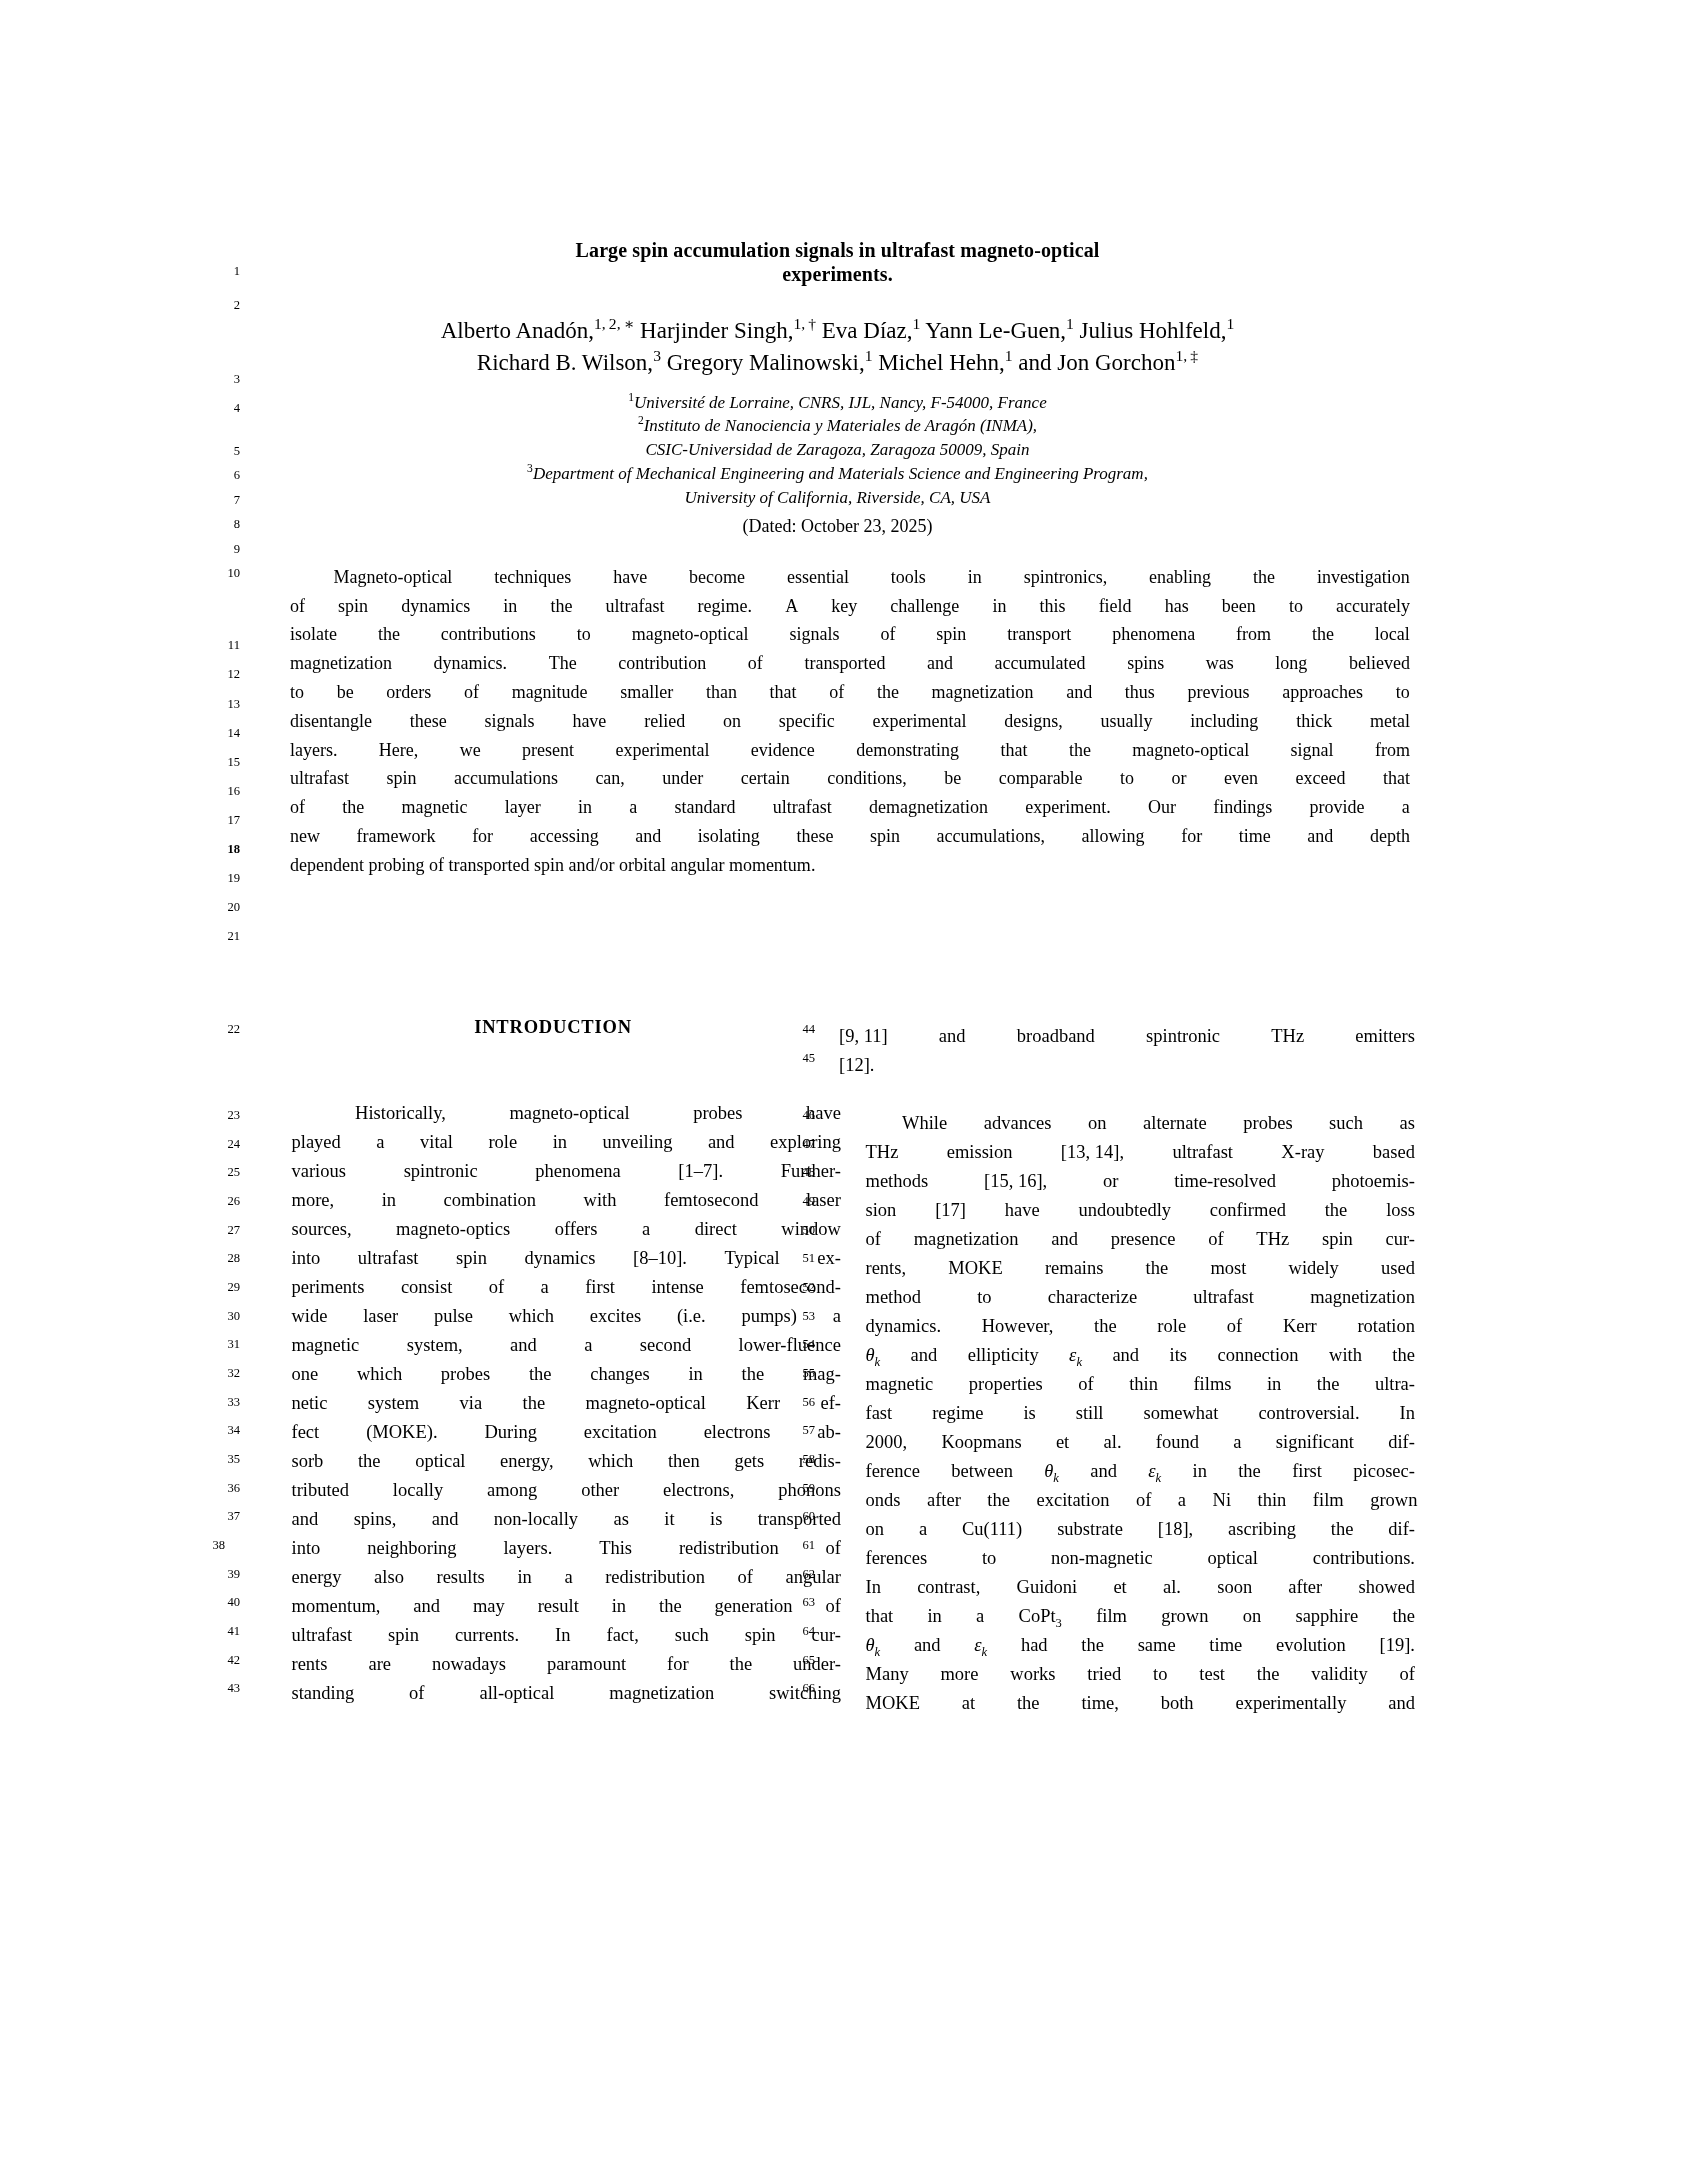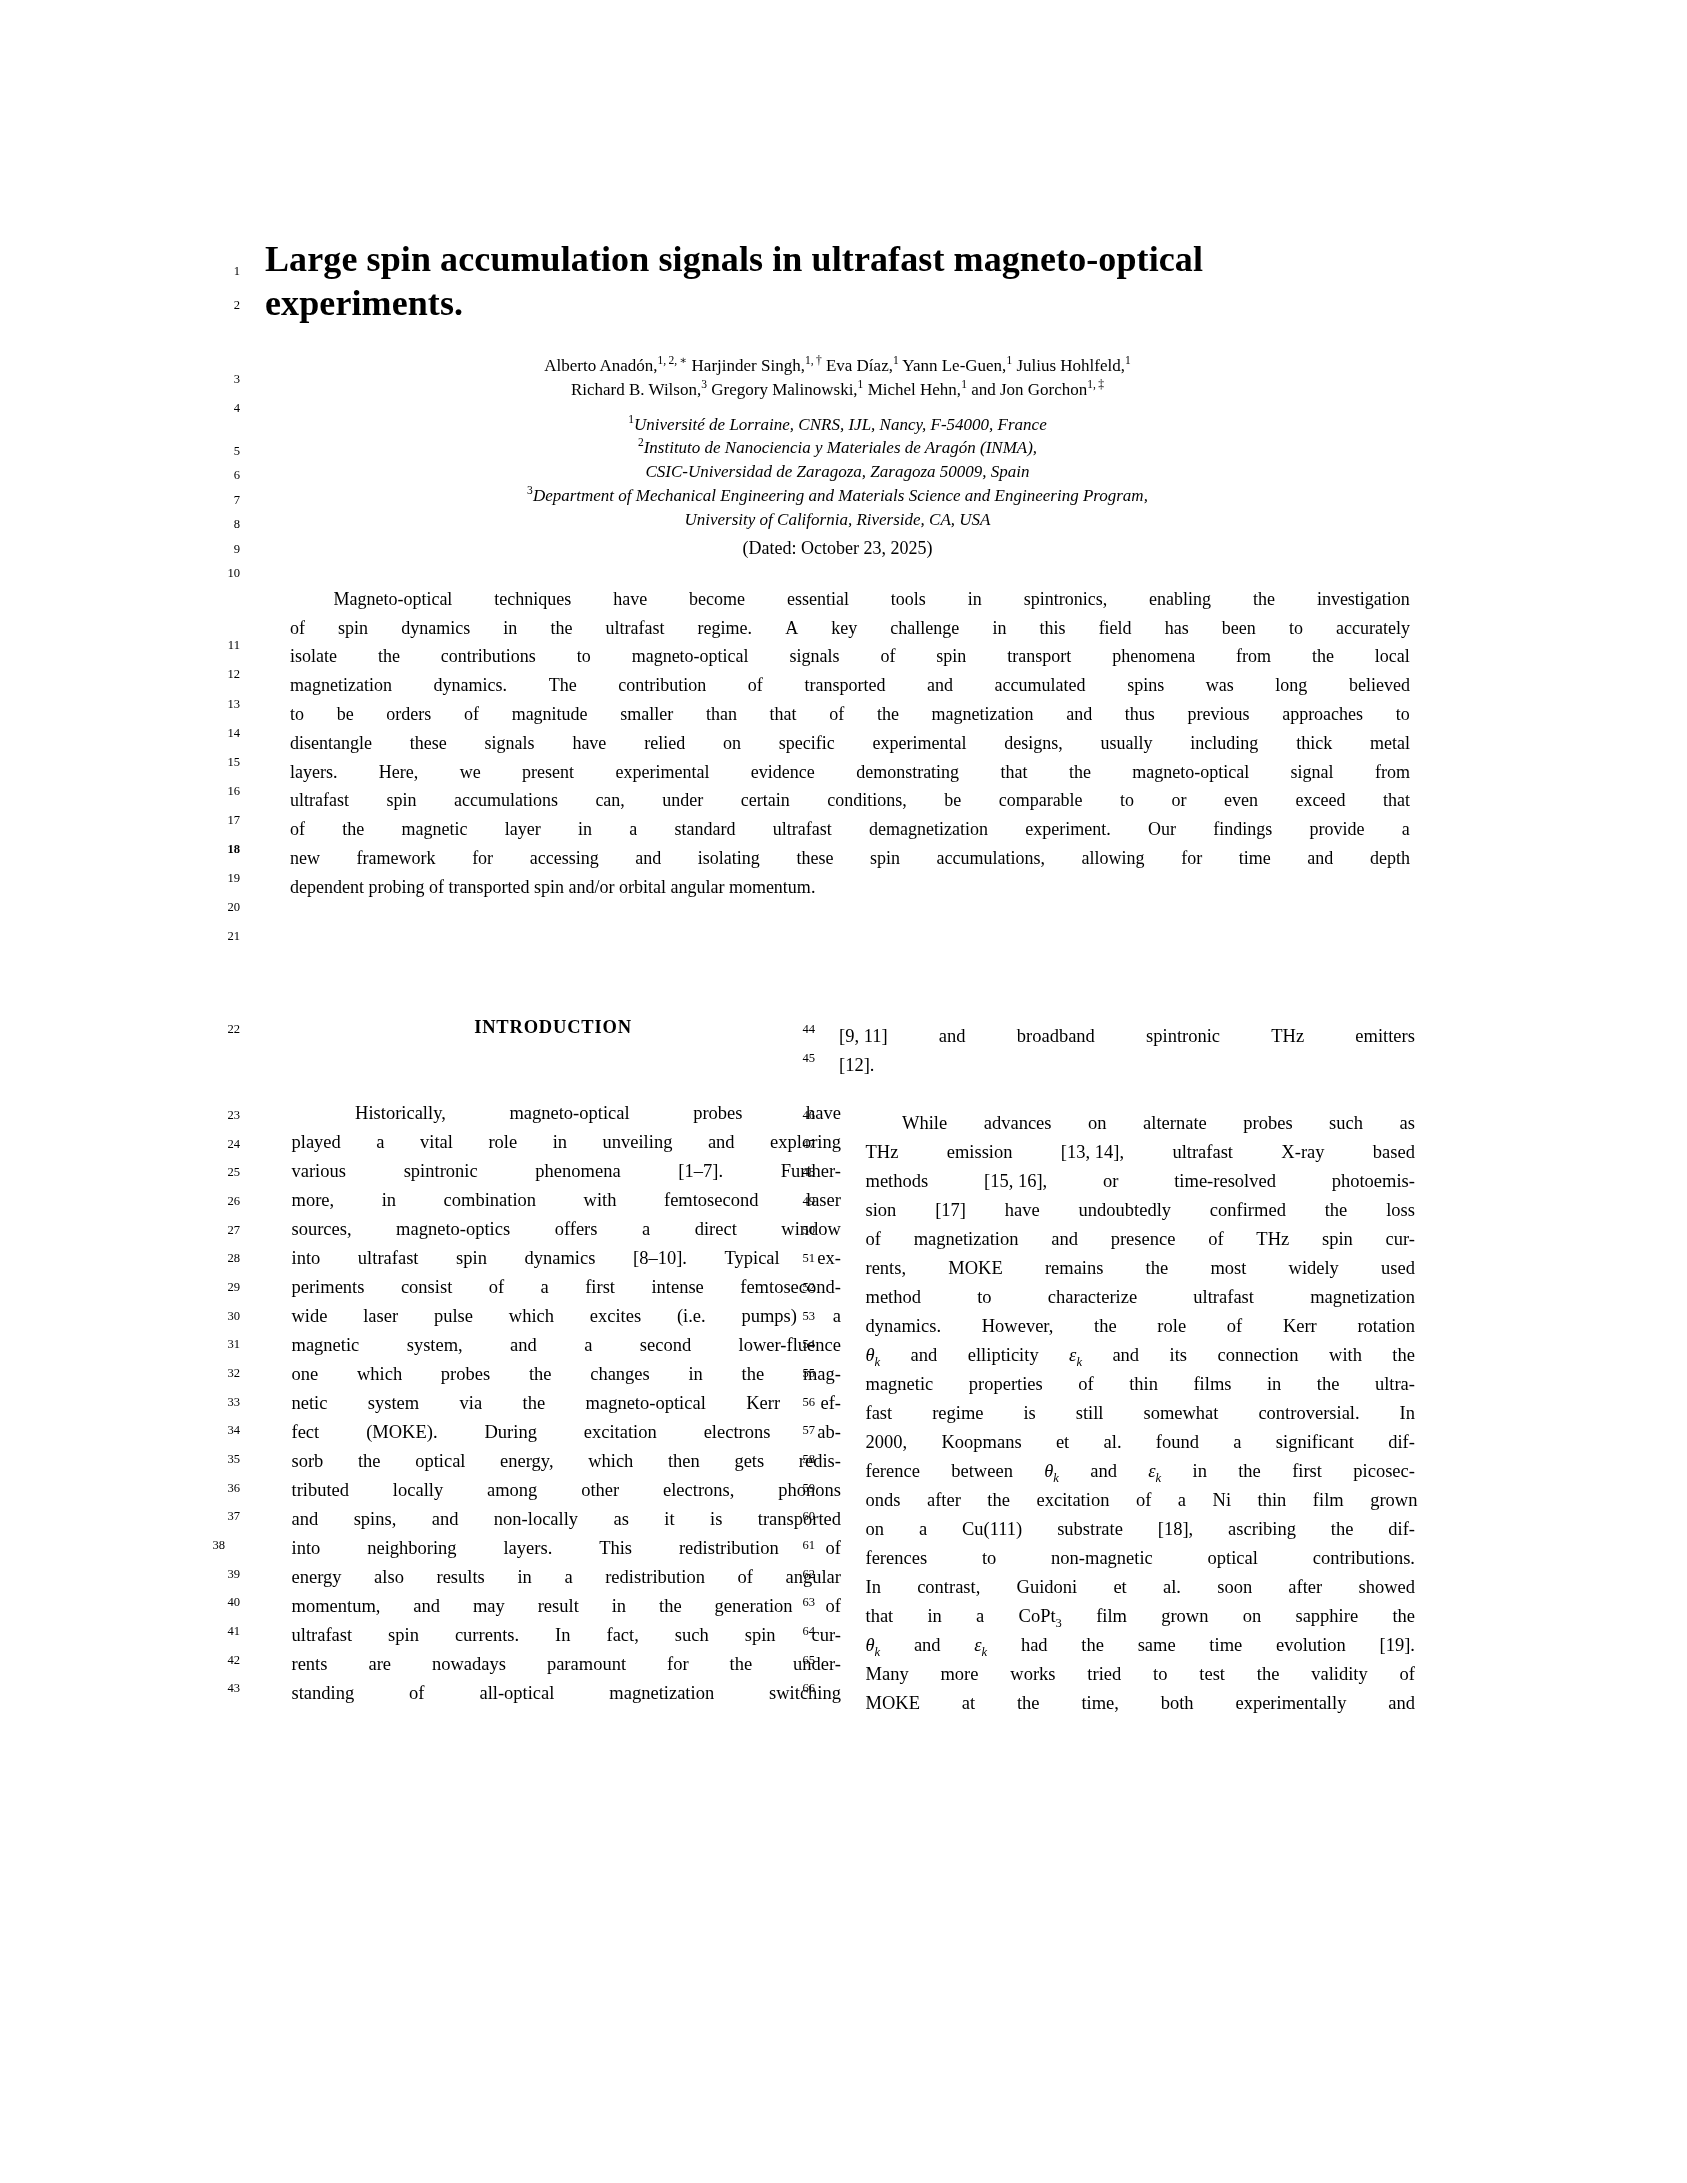--- a/index.html
+++ b/index.html
@@ -35,28 +35,29 @@
   }
 
   
   .front {
     position: absolute;
     left: 265px;
     top: 238px;
     width: 1145px;
   }
   .title {
-    font-size: 36px;
+    font-size: 20px;
     font-weight: bold;
+    text-align: center;
     line-height: 1.22;
     letter-spacing: 0.1px;
   }
   .authors {
     margin-top: 28px;
-    font-size: 17px;
+    font-size: 23px;
     text-align: center;
     line-height: 1.42;
   }
   .affils {
     margin-top: 10.6px;
     font-size: 17px;
     font-style: italic;
     text-align: center;
     line-height: 1.40;
   }

